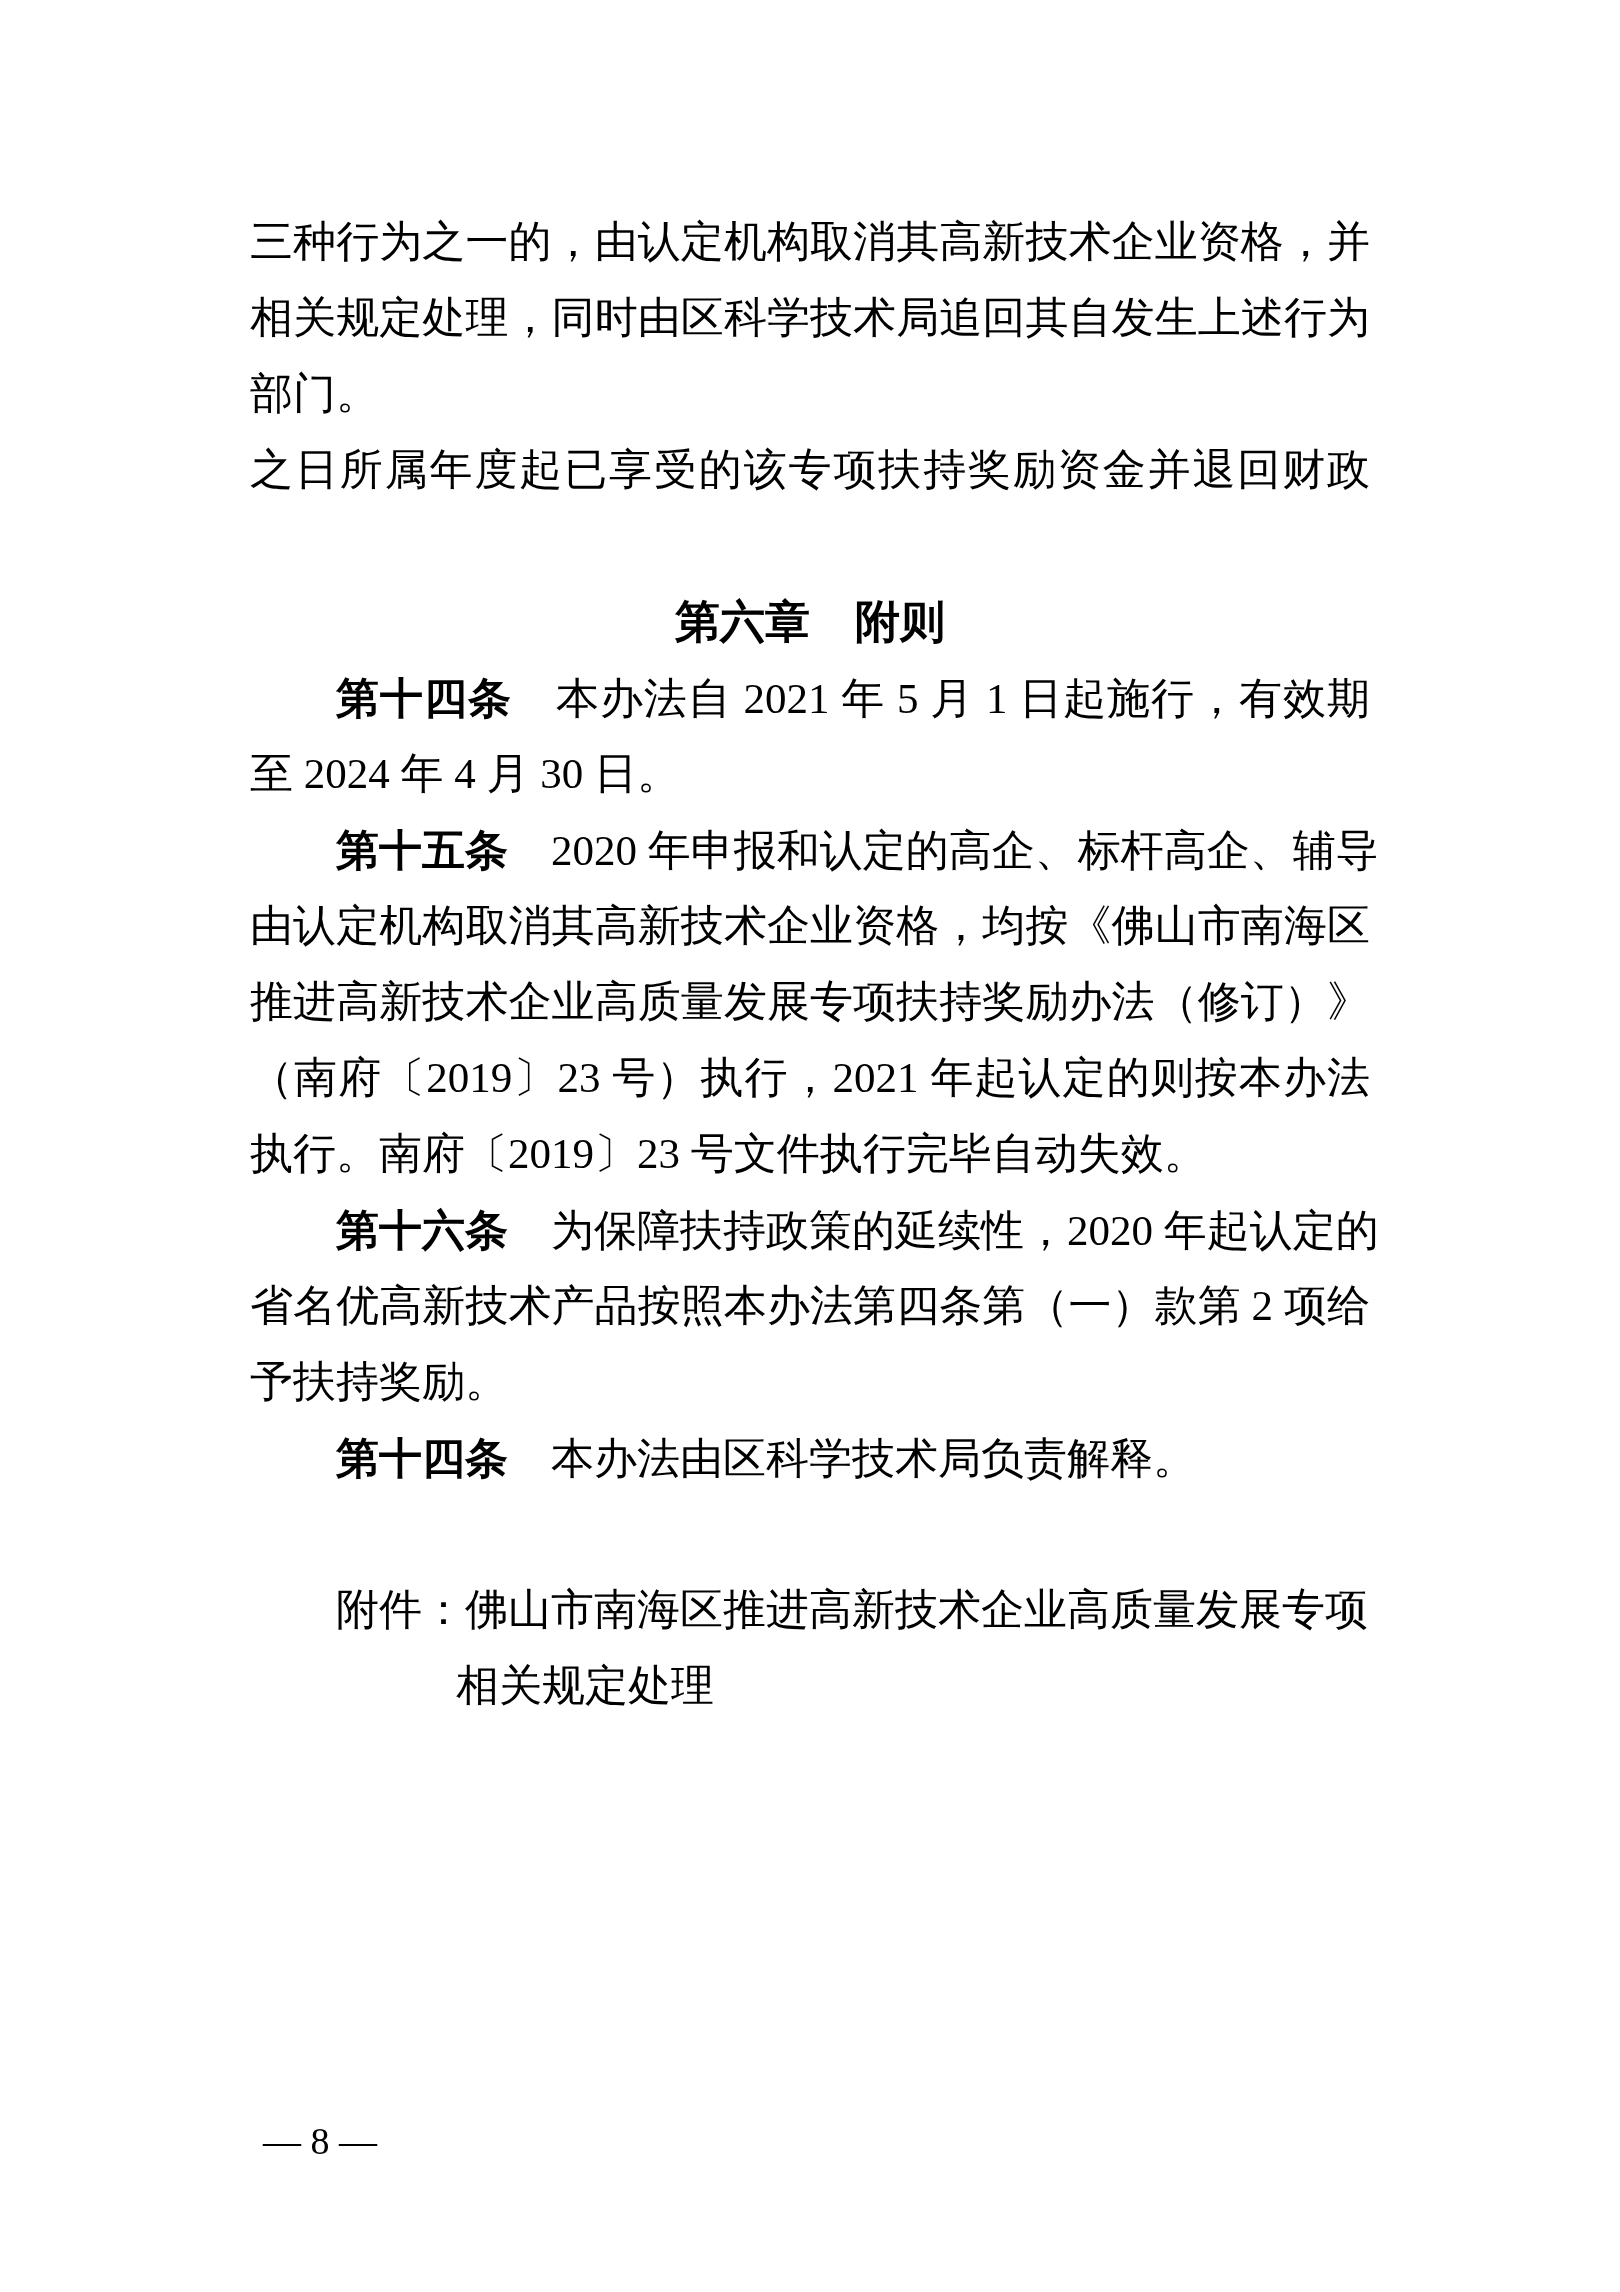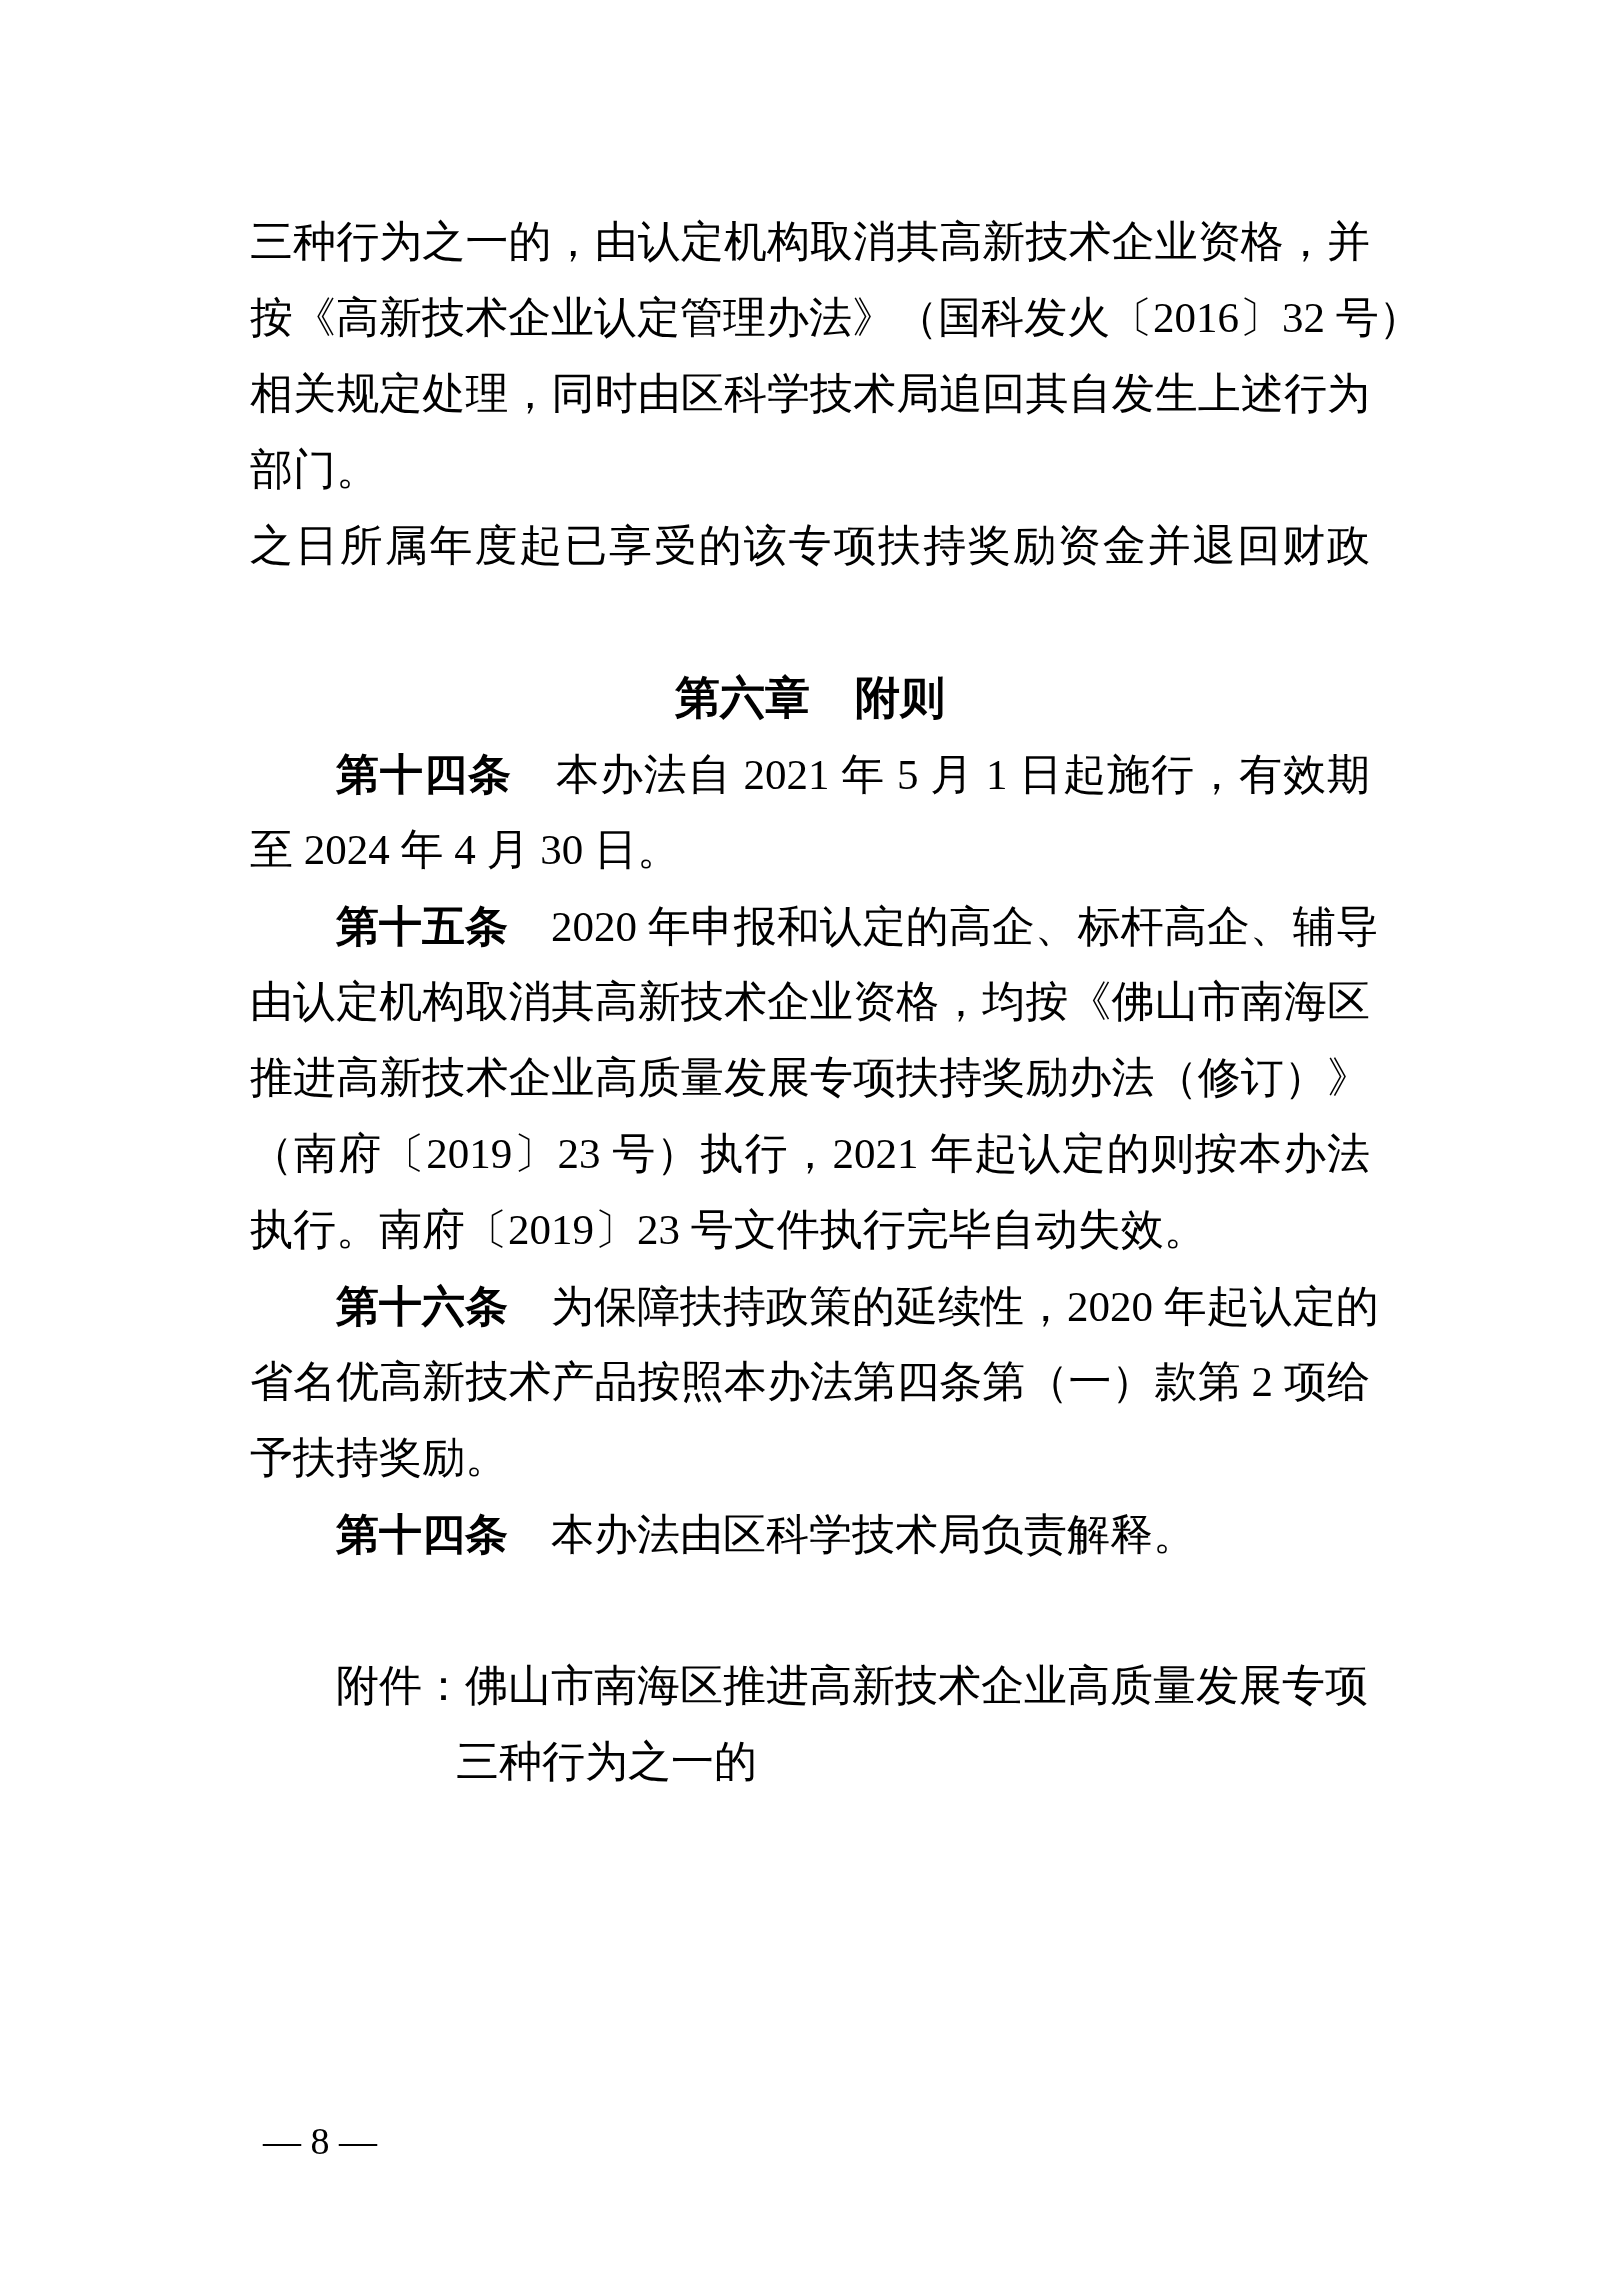--- a/index.html
+++ b/index.html
@@ -60,36 +60,35 @@
     color: #000000;
     white-space: nowrap;
   }
 </style>
 </head>
 <body>
 
 <div class="page">
   <div class="text-block">
       <div class="line body fill"><span>三种行为之一的，由认定机构取消其高新技术企业资格，并</span></div>
-      <div class="line body fill"><span>按《高新技术企业认定管理办法》（国科发火〔2016〕32 号）</span></div>
       <div class="line body fill"><span>相关规定处理，同时由区科学技术局追回其自发生上述行为</span></div>
       <div class="line body"><span>部门。</span></div>
       <div class="line body fill"><span>之日所属年度起已享受的该专项扶持奖励资金并退回财政</span></div>
       <div class="line empty"><span></span></div>
       <div class="line heading"><span>第六章　附则</span></div>
       <div class="line para-start fill"><span class="hei">第十四条</span><span>　本办法自 2021 年 5 月 1 日起施行，有效期</span></div>
       <div class="line body"><span>至 2024 年 4 月 30 日。</span></div>
       <div class="line para-start fill"><span class="hei">第十五条</span><span>　2020 年申报和认定的高企、标杆高企、辅导</span></div>
       <div class="line body fill"><span>由认定机构取消其高新技术企业资格，均按《佛山市南海区</span></div>
       <div class="line body fill"><span>推进高新技术企业高质量发展专项扶持奖励办法（修订）》</span></div>
       <div class="line body fill"><span>（南府〔2019〕23 号）执行，2021 年起认定的则按本办法</span></div>
       <div class="line body"><span>执行。南府〔2019〕23 号文件执行完毕自动失效。</span></div>
       <div class="line para-start fill"><span class="hei">第十六条</span><span>　为保障扶持政策的延续性，2020 年起认定的</span></div>
       <div class="line body fill"><span>省名优高新技术产品按照本办法第四条第（一）款第 2 项给</span></div>
       <div class="line body"><span>予扶持奖励。</span></div>
       <div class="line para-start"><span class="hei">第十四条</span><span>　本办法由区科学技术局负责解释。</span></div>
       <div class="line empty"><span></span></div>
       <div class="line attach-start"><span>附件：</span><span>佛山市南海区推进高新技术企业高质量发展专项</span></div>
-      <div class="line attach-cont"><span>三种行为之一的</span></div>
+      <div class="line attach-cont"><span>相关规定处理</span></div>
     </div>
   <div class="page-number">— 8 —</div>
 </div>
 
 
 </body></html>

